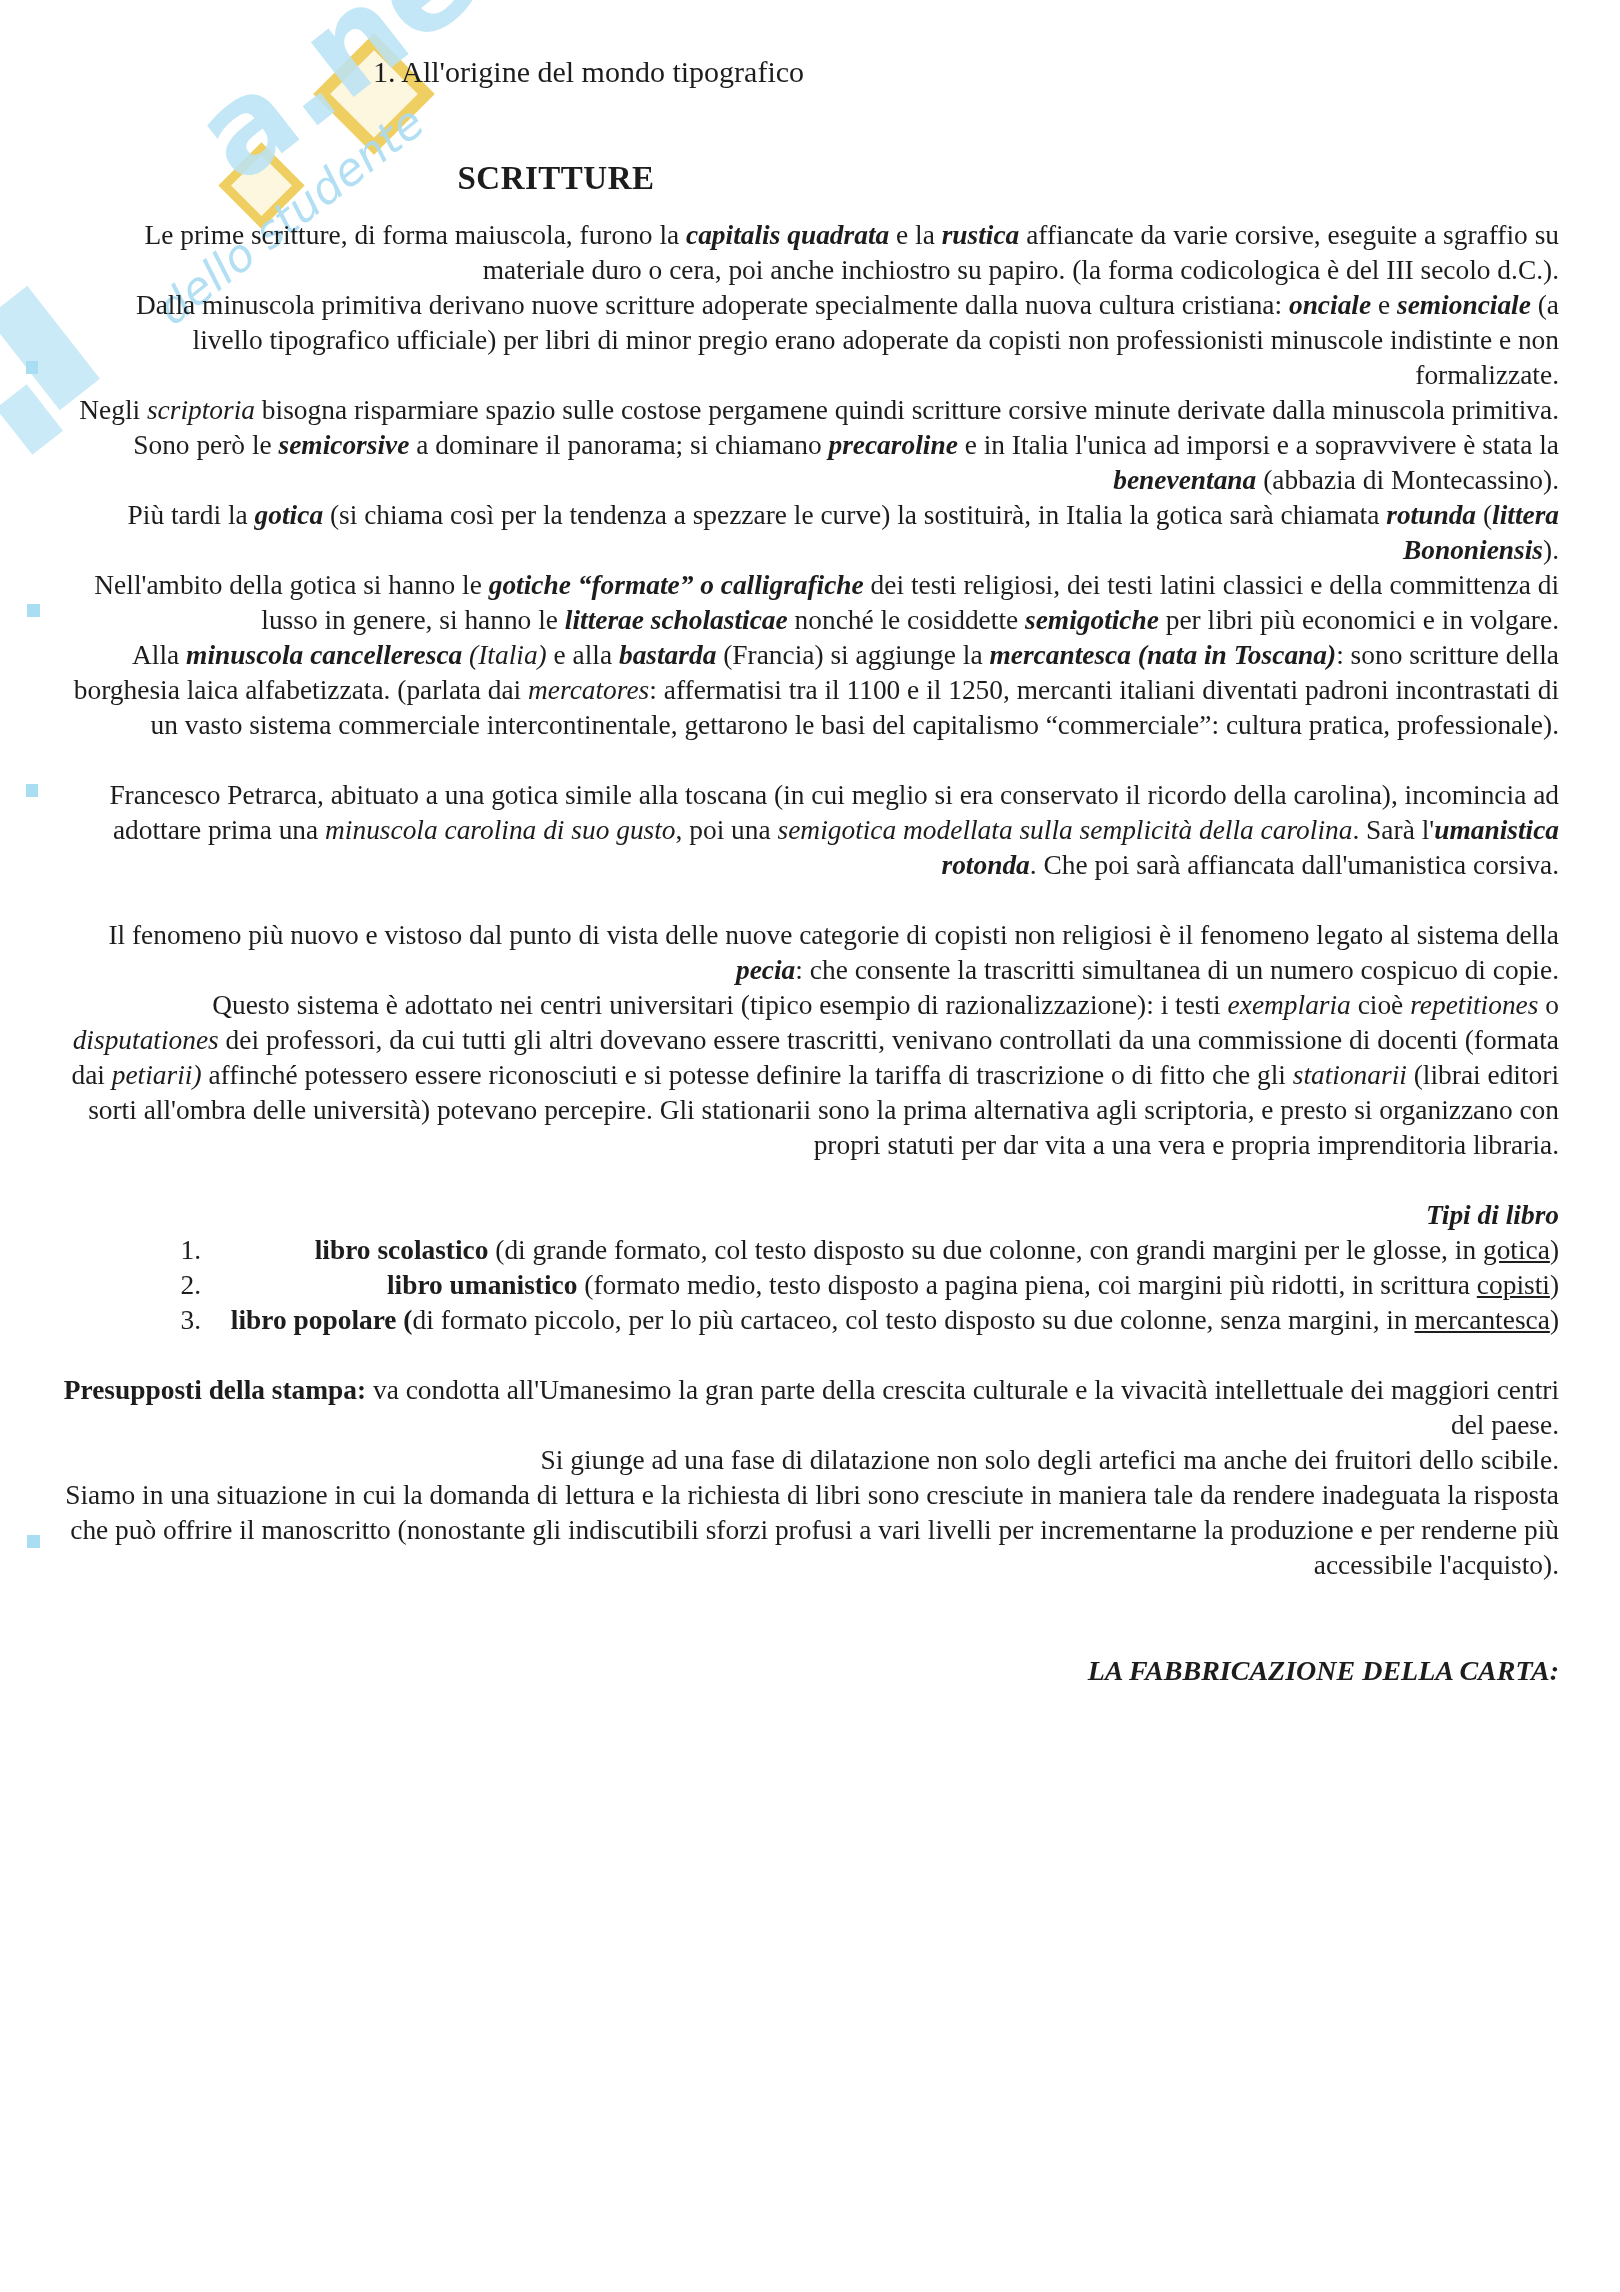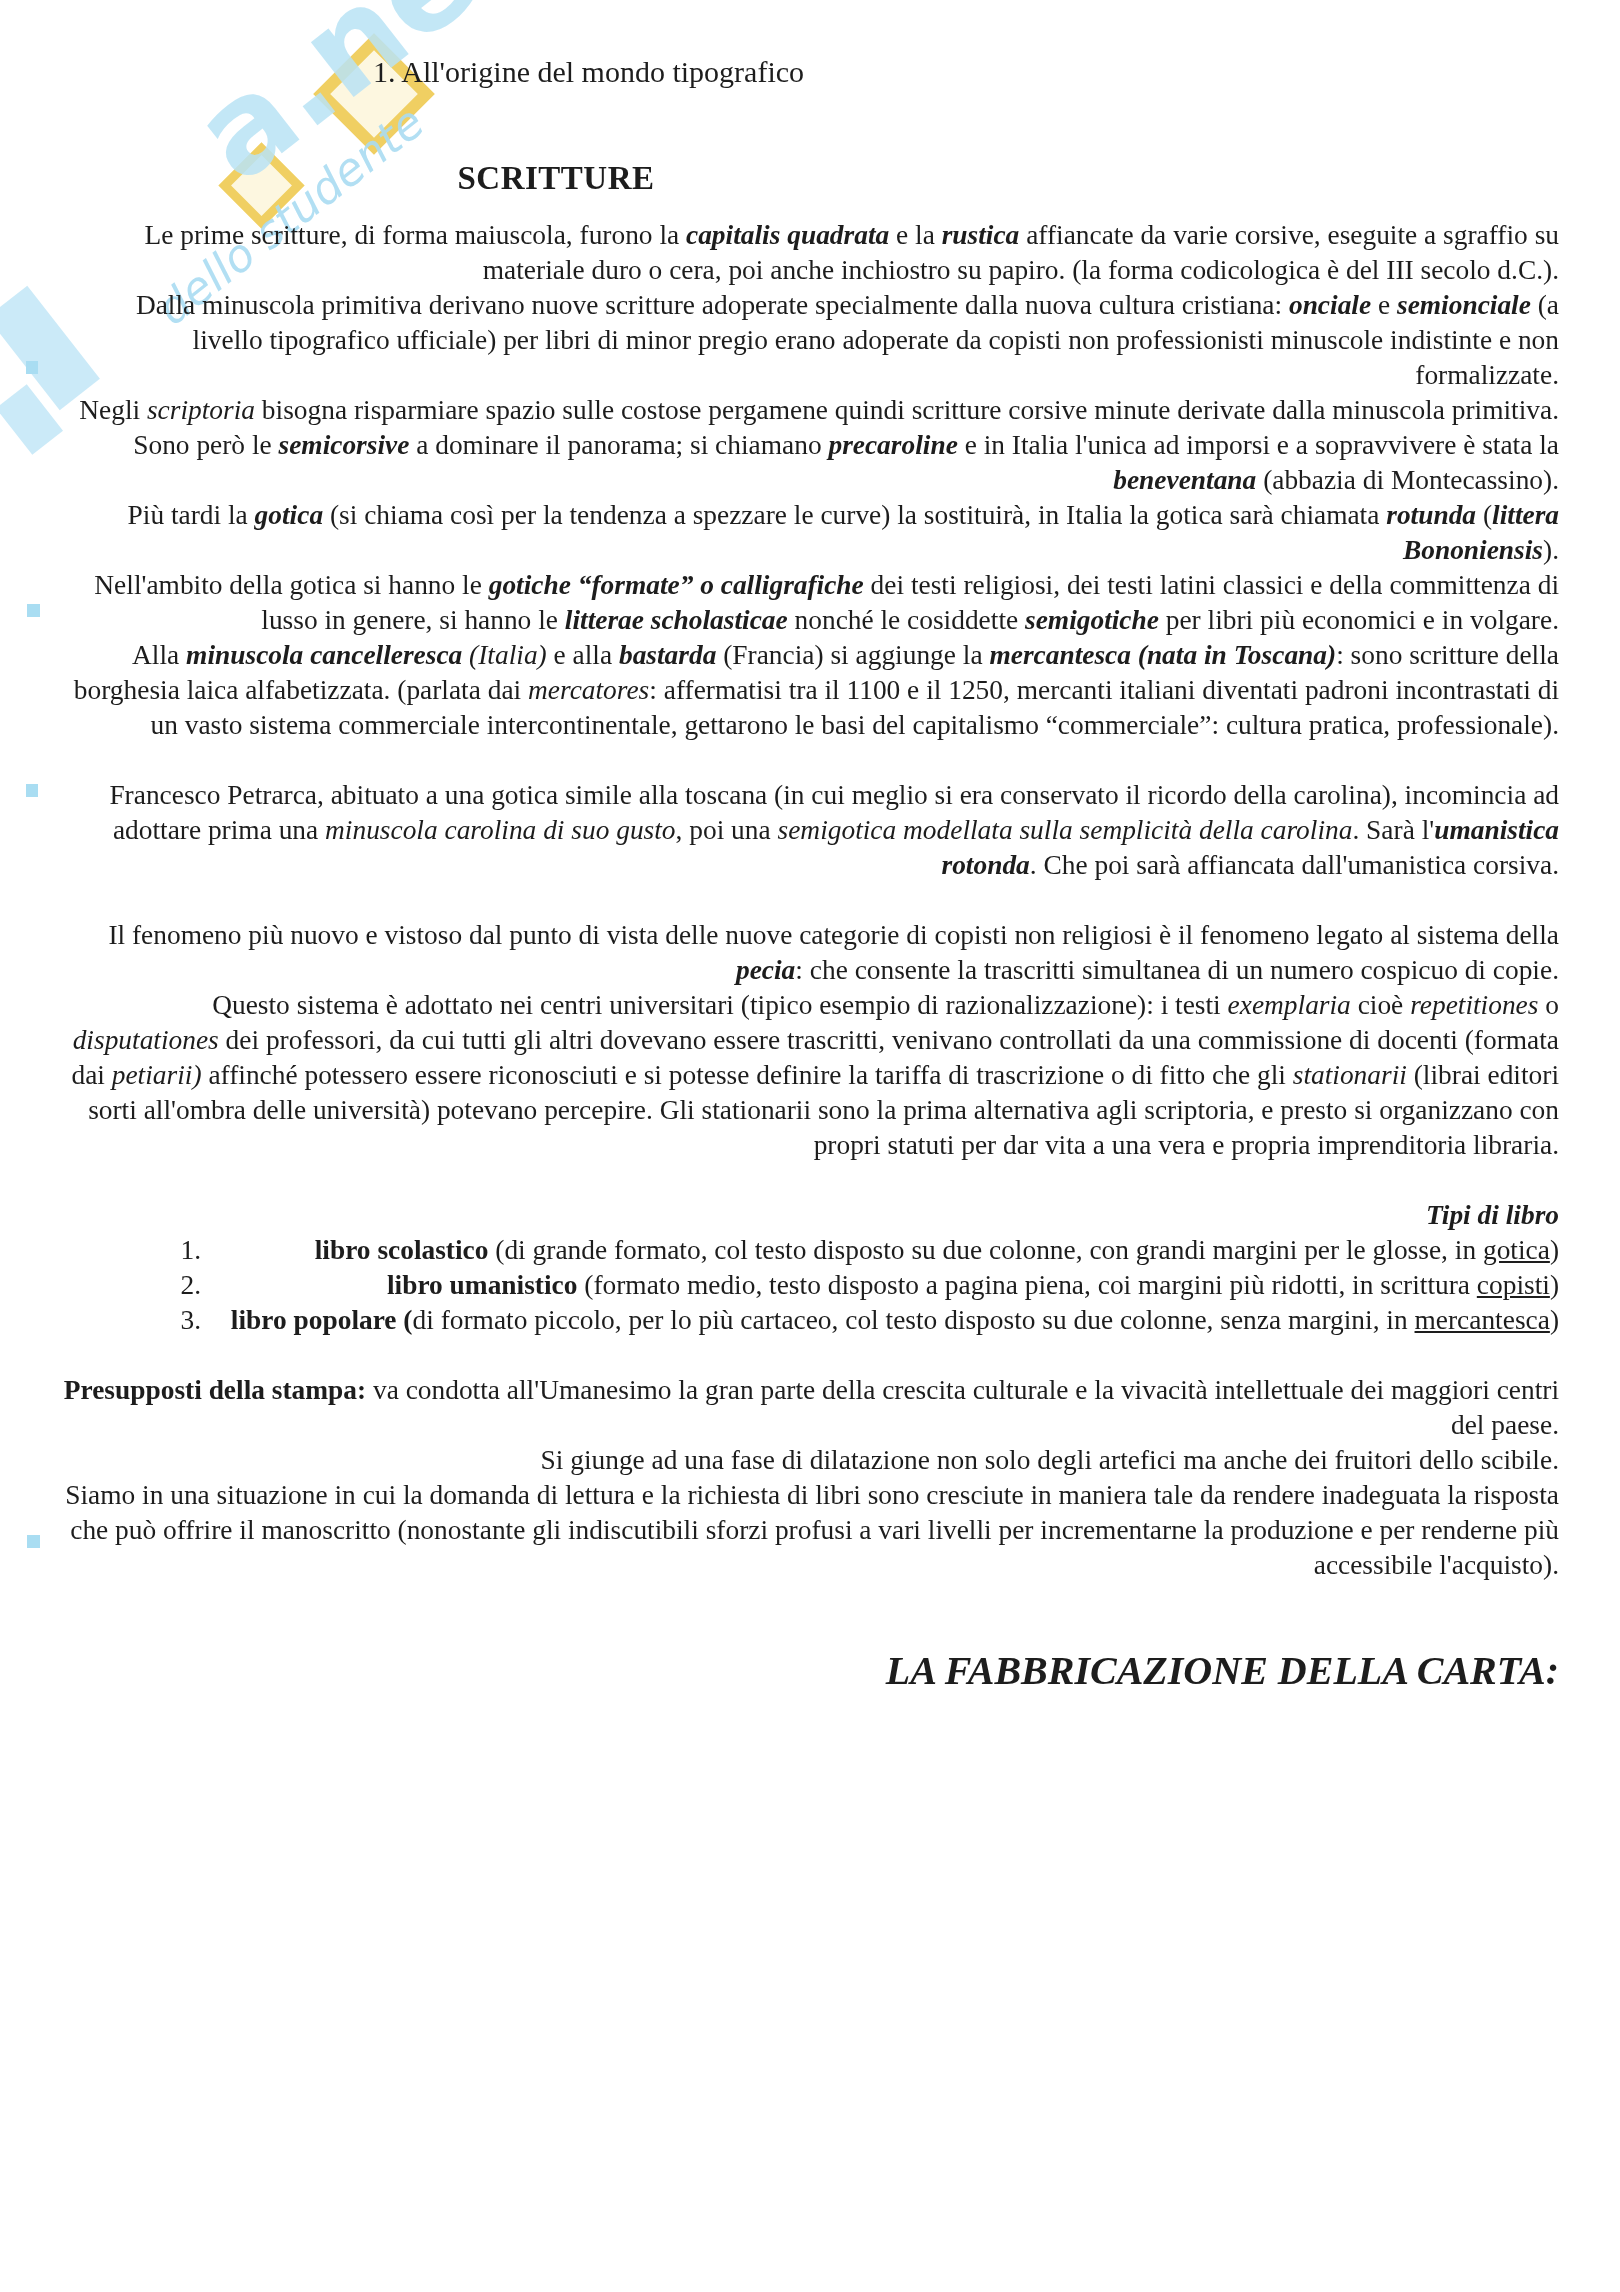--- a/index.html
+++ b/index.html
@@ -17,21 +17,21 @@
   }
   .section-heading{
     margin:69px 0 19.6px 0;width:990px;text-align:center;
     font-size:33px;font-weight:bold;letter-spacing:0.5px;line-height:1.2;
   }
 
   
   .doc-body{font-size:27.4px;line-height:35px;text-align:right;}
   .doc-para{margin:0;}
   .doc-heading{margin:0;font-weight:bold;font-style:italic;}
-  .doc-heading.big{font-size:40px;}
+  .doc-heading.big{font-size:28px;}
   .blank-line{height:35px;}
   .seg-b{font-weight:bold;}
   .seg-i{font-style:italic;}
   .seg-u{text-decoration:underline;}
 
   
   ol.doc-list{margin:0;padding:0 0 0 147px;}
   ol.doc-list li{margin:0;padding-left:9.8px;font-family:Liberation Serif, serif;}
 
   

